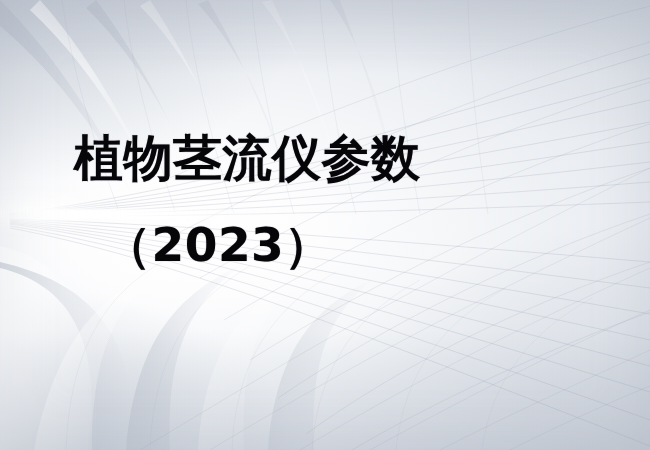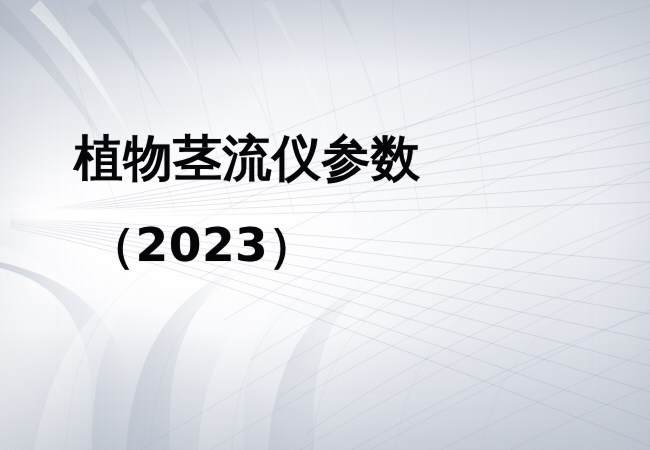--- a/index.html
+++ b/index.html
@@ -109,21 +109,21 @@
     letter-spacing: 0.5px;
     color: #060608;
     white-space: nowrap;
     text-shadow:
       0 0 1px rgba(12,22,48,0.55),
       1px 1px 0 rgba(255,255,255,0.35);
   }
 
   .slide-subtitle {
     position: absolute;
-    left: 88px;
+    left: 104px;
     top: 219px;
     margin: 0;
     font-size: 47px;
     line-height: 1.1;
     font-weight: 700;
     letter-spacing: 0.5px;
     color: #060608;
     white-space: nowrap;
     text-shadow:
       0 0 1px rgba(12,22,48,0.55),

